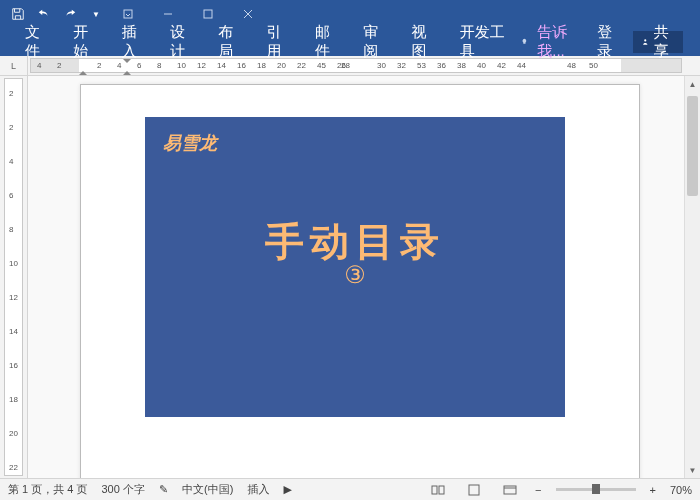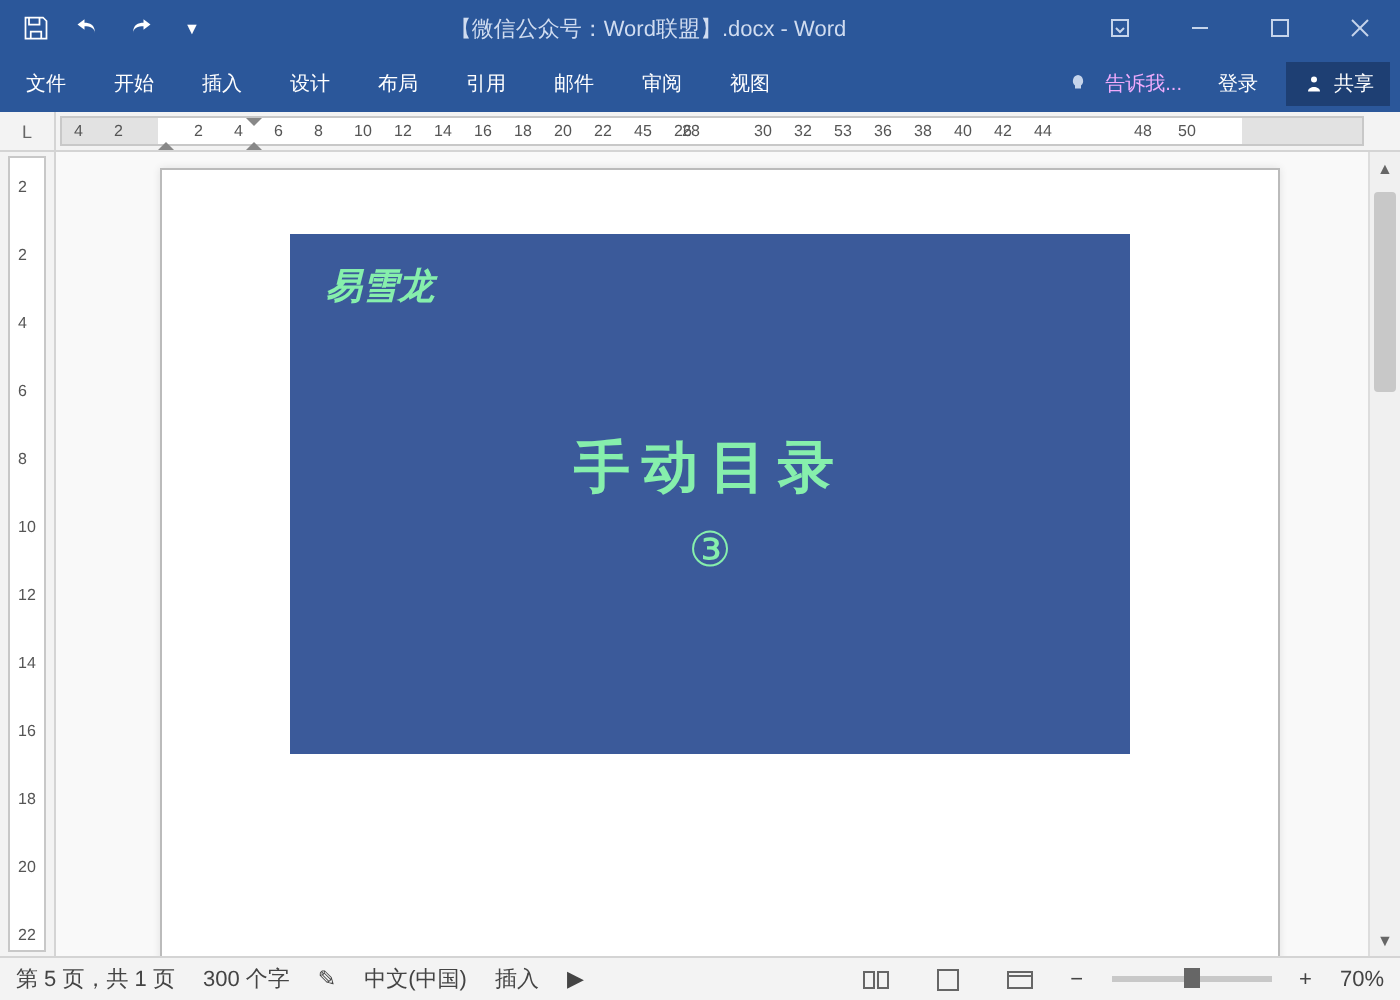--- a/index.html
+++ b/index.html
@@ -5,40 +5,40 @@
 *{margin:0;padding:0;box-sizing:border-box;font-family:"Microsoft YaHei",sans-serif}
 body{width:700px;height:500px;background:#fff;overflow:hidden;position:relative}
 .titlebar{height:28px;background:#2b579a;display:flex;align-items:center;color:#fff;font-size:11px}
 .qat{display:flex;align-items:center;padding-left:6px;gap:2px}
 .qat-btn{width:24px;height:24px;display:flex;align-items:center;justify-content:center;cursor:pointer}
 .qat-btn svg{width:14px;height:14px;fill:#fff}
 .title-text{flex:1;text-align:center;color:#d0dcf0}
 .winctrl{display:flex}
 .winctrl-btn{width:40px;height:28px;display:flex;align-items:center;justify-content:center;cursor:pointer;color:#c5d4eb}
 .winctrl-btn svg{width:10px;height:10px;stroke:#c5d4eb;fill:none;stroke-width:1}
-.ribbon{height:28px;background:#2b579a;display:flex;align-items:center;color:#fff;font-size:10px;padding:0 1px}
+.ribbon{height:28px;background:#2b579a;display:flex;align-items:center;color:#fff;font-size:15px;padding:0 13px}
 .tab{padding:0 12px;height:28px;display:flex;align-items:center;cursor:pointer}
 .ribbon-right{margin-left:auto;display:flex;align-items:center}
 .tellme{padding:0 8px;color:#f0abfc;cursor:text}
 .login{padding:0 10px;cursor:pointer}
 .share{padding:0 8px;background:#1e3f73;height:22px;display:flex;align-items:center;margin:0 4px;cursor:pointer;gap:4px}
 .ruler-area{height:20px;background:#f3f3f3;border-bottom:1px solid #d4d4d4;display:flex}
 .ruler-corner{width:28px;display:flex;align-items:center;justify-content:center;font-size:9px;color:#666;border-right:1px solid #d4d4d4}
 .hruler{flex:1;position:relative;background:#fff;margin:2px 18px 2px 2px;border:1px solid #c8c8c8;font-size:8px;color:#555}
 .hruler .shade{position:absolute;top:0;bottom:0;background:#e2e2e2}
 .hruler .num{position:absolute;top:2px;font-size:8px}
 .workspace{position:absolute;top:76px;bottom:22px;left:0;right:0;background:#f9f9f9;display:flex}
 .vruler-col{width:28px;background:#f3f3f3;border-right:1px solid #d4d4d4;position:relative}
 .vruler{position:absolute;left:4px;right:4px;top:2px;bottom:2px;background:#fff;border:1px solid #c8c8c8}
 .vruler .num{position:absolute;left:4px;font-size:8px;color:#555}
 .docarea{flex:1;position:relative;overflow:hidden}
 .page{position:absolute;left:52px;top:8px;width:560px;height:500px;background:#fff;border:1px solid #bbb;box-shadow:0 0 4px rgba(0,0,0,.1)}
-.cover{position:absolute;left:64px;top:32px;width:420px;height:260px;background:#3b5a9a;color:#86efac}
+.cover{position:absolute;left:64px;top:32px;width:420px;height:300px;background:#3b5a9a;color:#fdba74}
 .cover-logo{position:absolute;left:18px;top:14px;font-size:18px;font-weight:bold;font-style:italic}
-.cover-title{position:absolute;width:100%;top:98px;text-align:center;font-size:28px;font-weight:bold;letter-spacing:6px}
+.cover-title{position:absolute;width:100%;top:98px;text-align:center;font-size:39px;font-weight:bold;letter-spacing:6px}
 .cover-num{position:absolute;width:100%;top:144px;text-align:center;font-size:24px}
 .toc{position:absolute;left:60px;top:305px;font-size:13px;color:#333;line-height:1.7}
 .toc .l1{margin-left:0}
 .toc .l2{margin-left:36px}
 .scrollbar-v{position:absolute;right:0;top:0;bottom:0;width:16px;background:#f0f0f0;border-left:1px solid #ddd}
 .sb-thumb{position:absolute;left:2px;right:2px;top:20px;height:100px;background:#c8c8c8;border-radius:2px}
 .sb-arrow{position:absolute;left:0;right:0;height:16px;display:flex;align-items:center;justify-content:center;font-size:8px;color:#666;cursor:pointer}
 .statusbar{position:absolute;bottom:0;left:0;right:0;height:22px;background:#f3f3f3;border-top:1px solid #d4d4d4;display:flex;align-items:center;font-size:11px;color:#444;padding:0 8px;gap:14px}
 .statusbar .sep{flex:1}
 .statusbar .viewbtn{width:22px;height:18px;display:flex;align-items:center;justify-content:center;cursor:pointer;color:#666}
@@ -62,21 +62,20 @@
           <path d="M6 3L2 6l4 3V7c3 0 6 1 6 4 0-5-3-6-6-6z" fill="#fff"></path>
         </svg>
       </div>
     <div class="qat-btn">
         <svg viewBox="0 0 16 16">
           <path d="M10 3l4 3-4 3V7c-3 0-6 1-6 4 0-5 3-6 6-6z" fill="#fff"></path>
         </svg>
       </div>
     <div class="qat-btn" style="font-size:8px;color:#fff">▼</div>
   </div>
-  <div class="title-text">【微信公众号：Word联盟】.docx - Word</div>
   <div class="winctrl">
     <div class="winctrl-btn">
         <svg viewBox="0 0 10 10">
           <rect x="1" y="1" width="8" height="8"></rect>
           <path d="M3 5l2 2 2-2" stroke="#c5d4eb"></path>
         </svg>
       </div>
     <div class="winctrl-btn">
         <svg viewBox="0 0 10 10">
           <line x1="1" y1="5" x2="9" y2="5"></line>
@@ -99,20 +98,21 @@
 <div class="ribbon">
   <div class="tab">文件</div>
   <div class="tab">开始</div>
   <div class="tab">插入</div>
   <div class="tab">设计</div>
   <div class="tab">布局</div>
   <div class="tab">引用</div>
   <div class="tab">邮件</div>
   <div class="tab">审阅</div>
   <div class="tab">视图</div>
+  <div class="tab">开发工具</div>
   <div class="ribbon-right">
     <svg class="lightbulb" viewBox="0 0 16 16">
         <path d="M8 2a4 4 0 00-2 7v2h4v-2a4 4 0 00-2-7z" fill="#c5d4eb"></path>
       </svg>
     <div class="tellme">告诉我...</div>
     <div class="login">登录</div>
     <div class="share">
       <svg width="12" height="12" viewBox="0 0 16 16">
           <circle cx="8" cy="5" r="2" fill="#fff"></circle>
           <path d="M4 13c0-2 2-3 4-3s4 1 4 3" fill="#fff"></path>
@@ -186,21 +186,21 @@
     </div>
     <div class="scrollbar-v">
       <div class="sb-arrow" style="top:0">▲</div>
       <div class="sb-thumb"></div>
       <div class="sb-arrow" style="bottom:0">▼</div>
     </div>
   </div>
 </div>
 
 <div class="statusbar">
-  <span>第 5 页，共 1 页</span>
+  <span>第 1 页，共 4 页</span>
   <span>300 个字</span>
   <span>✎</span>
   <span>中文(中国)</span>
   <span>插入</span>
   <span>▶</span>
   <span class="sep"></span>
   <div class="viewbtn">
       <svg viewBox="0 0 14 14">
         <rect x="1" y="3" width="5" height="8"></rect>
         <rect x="8" y="3" width="5" height="8"></rect>

